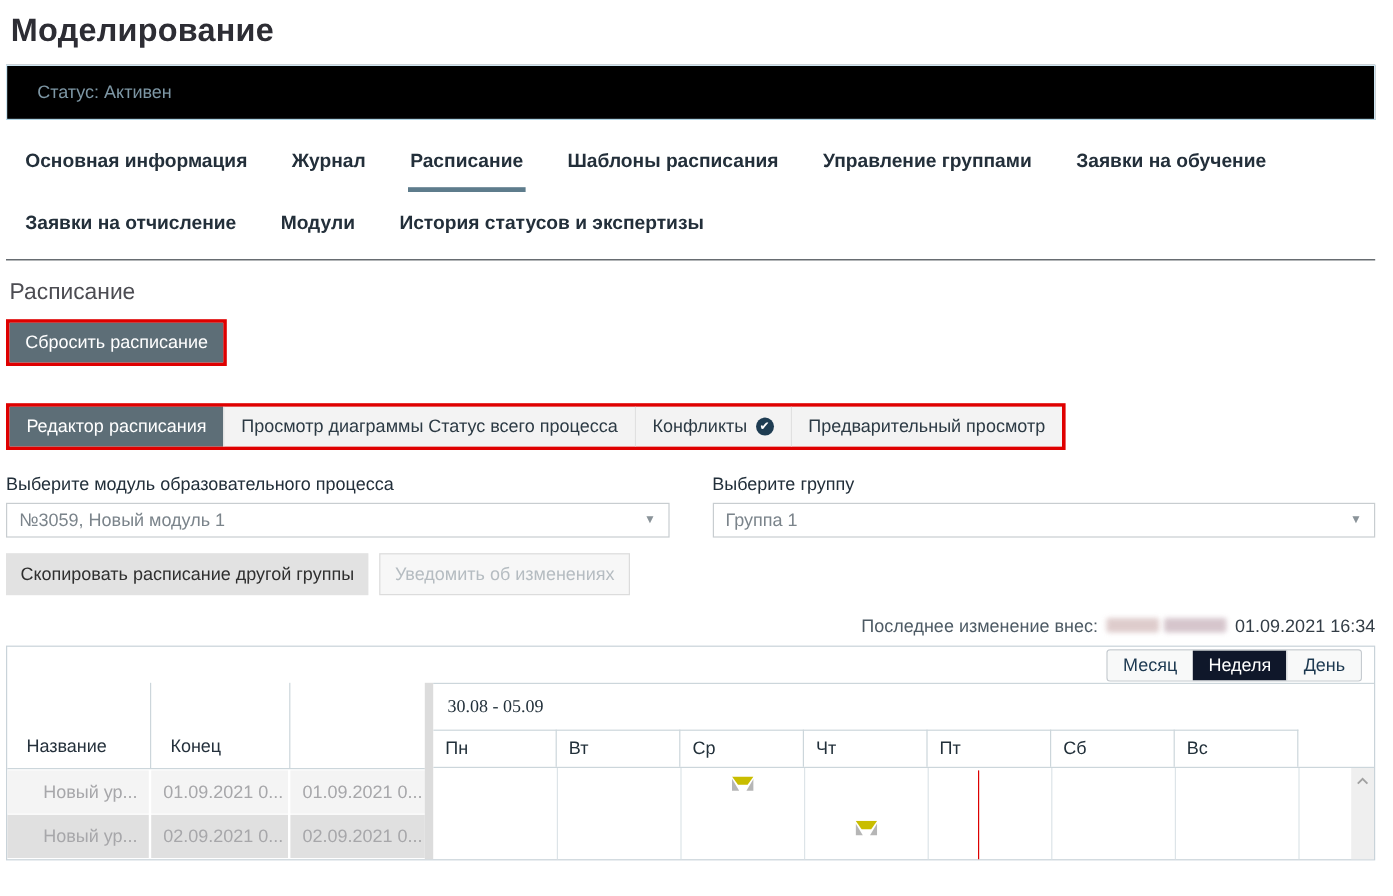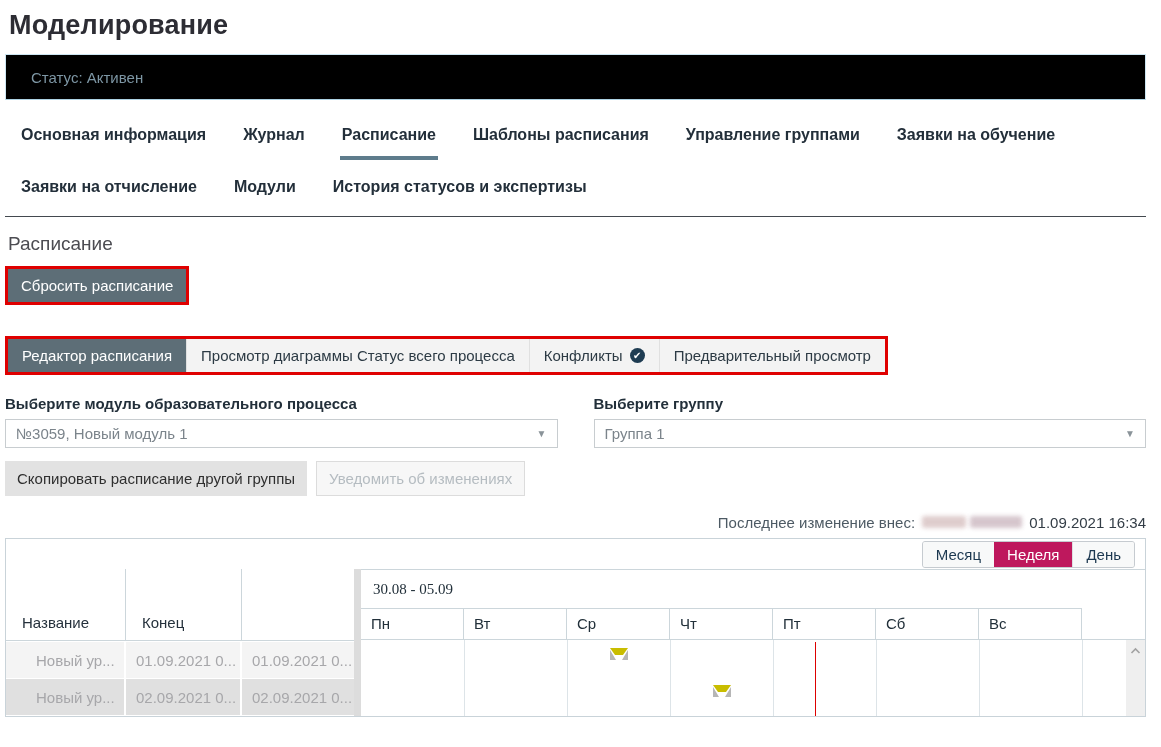--- a/index.html
+++ b/index.html
@@ -29,21 +29,21 @@
   .subtabs { display: flex; }
   .subtab { background: #f3f3f3; color: #2c3a44; font-size: 15px; padding: 8px 14px;
     border-left: 1px solid #e0e0e0; cursor: pointer; white-space: nowrap; display: flex; align-items: center; gap: 7px; }
   .subtab:first-child { border-left: 0; }
   .subtab.active { background: #5d6e77; color: #fff; border-left: 0; }
   .check-circle { width: 15px; height: 15px; border-radius: 50%; background: #1e3c52; color: #fff;
     font-size: 10px; display: inline-flex; align-items: center; justify-content: center; line-height: 1; }
 
   .selects-row { display: flex; gap: 36px; margin-top: 20px; }
   .select-group { flex: 1; }
-  .select-group label { display: block; font-size: 15px; font-weight: 700; color: #222f3a; margin-bottom: 7px; }
+  .select-group label { display: block; font-size: 15px; font-weight: 400; color: #222f3a; margin-bottom: 7px; }
   .select { height: 29px; border: 1px solid #c8cdd0; background: #fff; display: flex;
     align-items: center; justify-content: space-between; padding: 0 10px; cursor: pointer; }
   .select .value { font-size: 15px; color: #7b848b; }
   .select .caret { font-size: 10px; color: #8a9399; }
 
   .editor-buttons { display: flex; gap: 9px; margin-top: 13px; }
   .btn-light { background: #e2e2e2; color: #2f2f2f; padding: 8px 12px; }
   .btn-disabled { background: #f7f7f7; color: #b5bcc1; padding: 8px 12px; border: 1px solid #dcdcdc; cursor: default; }
 
   .last-modified { margin-top: 18px; text-align: left; font-size: 15px; color: #4d5a64; padding-right: 0px;
@@ -51,21 +51,21 @@
   .last-modified .datetime { color: #333d46; }
   .blur-chip { display: inline-block; height: 12px; border-radius: 2px; filter: blur(2px); opacity: .85; }
   .blur-chip.a { width: 44px; background: #d9c4c4; }
   .blur-chip.b { width: 52px; background: #cfbcc4; }
 
   .scheduler { margin-top: 7px; border: 1px solid #c9d3d9; height: 179px; overflow: hidden; position: relative; width: 1141px; }
   .scheduler-toolbar { height: 30px; display: flex; justify-content: flex-end; align-items: flex-start; padding: 2px 10px 0 0; }
   .view-switch { display: flex; border: 1px solid #c6cbd0; border-radius: 3px; background: #eef0f1; overflow: hidden; }
   .vs-btn { font-size: 15px; padding: 4px 13px; color: #1c3850; background: #f8f9f9; border-left: 1px solid #dde0e2; cursor: pointer; }
   .vs-btn:first-child { border-left: 0; }
-  .vs-btn.active { background: #be185d; color: #fff; border-left: 0; }
+  .vs-btn.active { background: #0f172a; color: #fff; border-left: 0; }
 
   .scheduler-body { display: flex; height: 149px; }
   .left-table { width: 348px; flex: 0 0 348px; }
   .lt-header { display: flex; height: 72px; border-bottom: 1px solid #ccd6db; }
   .lt-hcell { display: flex; align-items: flex-end; padding: 0 10px 9px 16px; font-size: 15px; color: #25313c;
     border-right: 1px solid #ccd6db; }
   .lt-hcell:nth-child(1) { width: 120px; }
   .lt-hcell:nth-child(2) { width: 116px; }
   .lt-hcell:nth-child(3) { width: 112px; border-right: 0; }
   .lt-row { display: flex; height: 36px; margin-top: 1px; cursor: pointer; }

